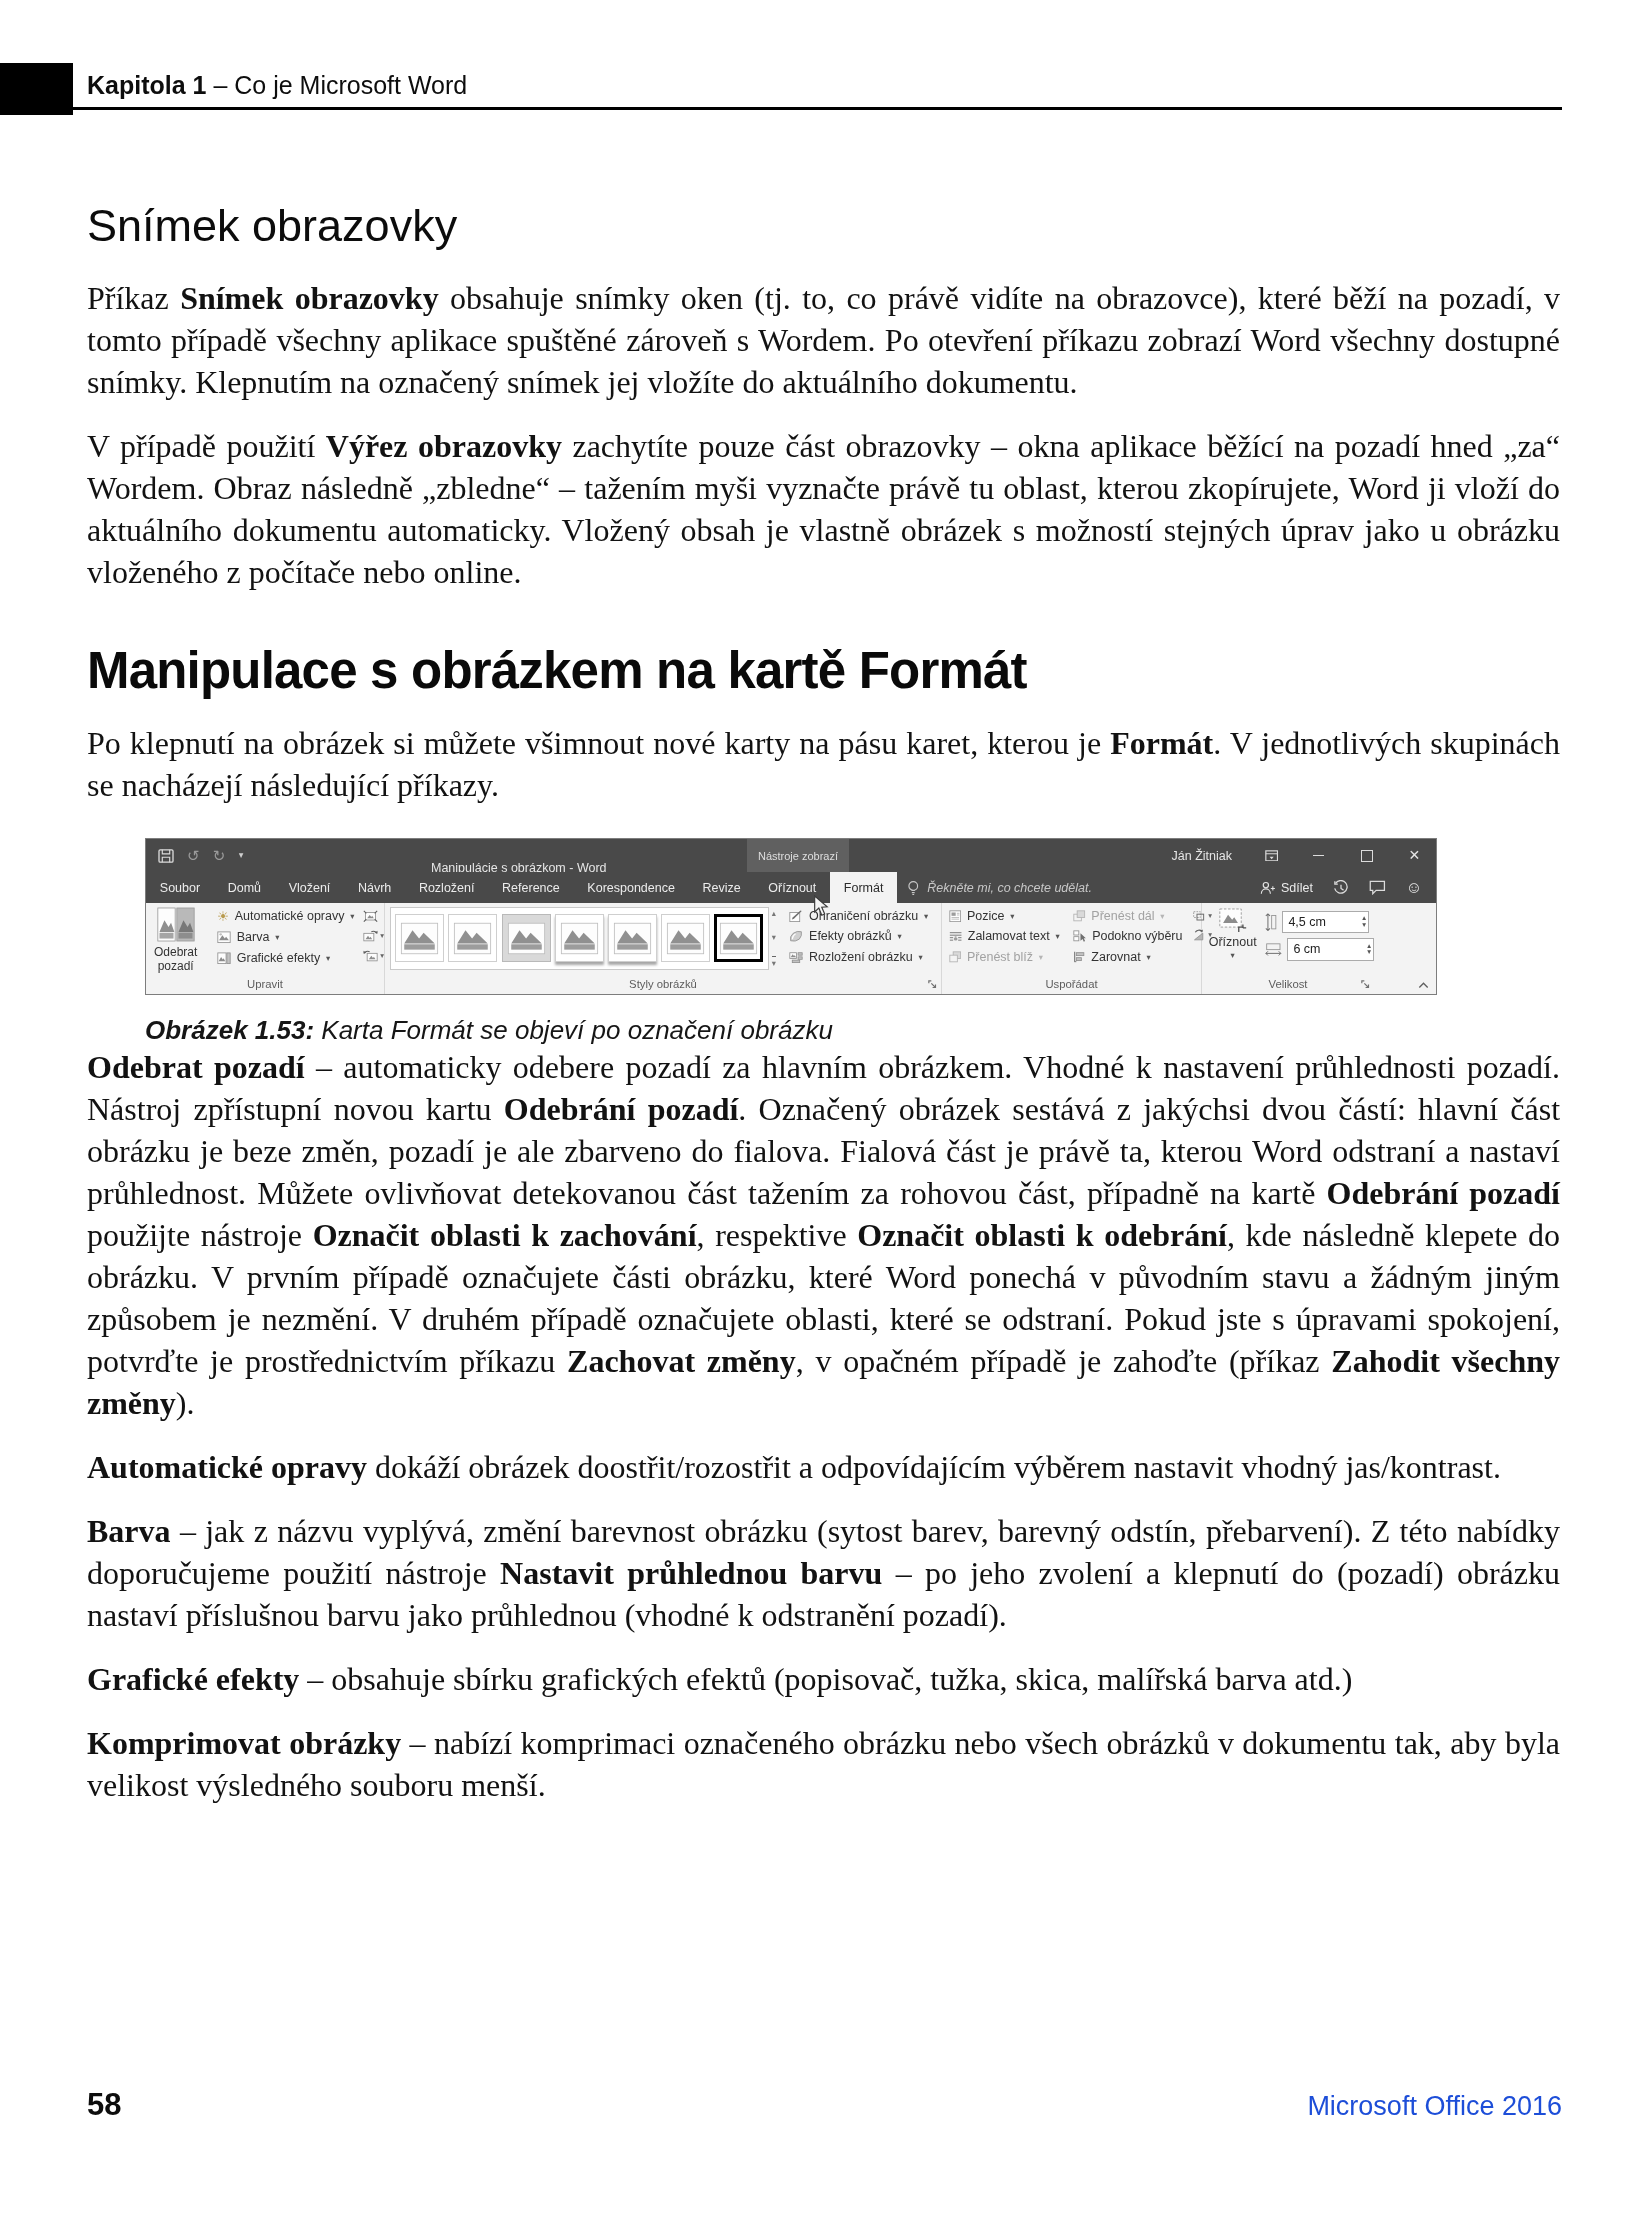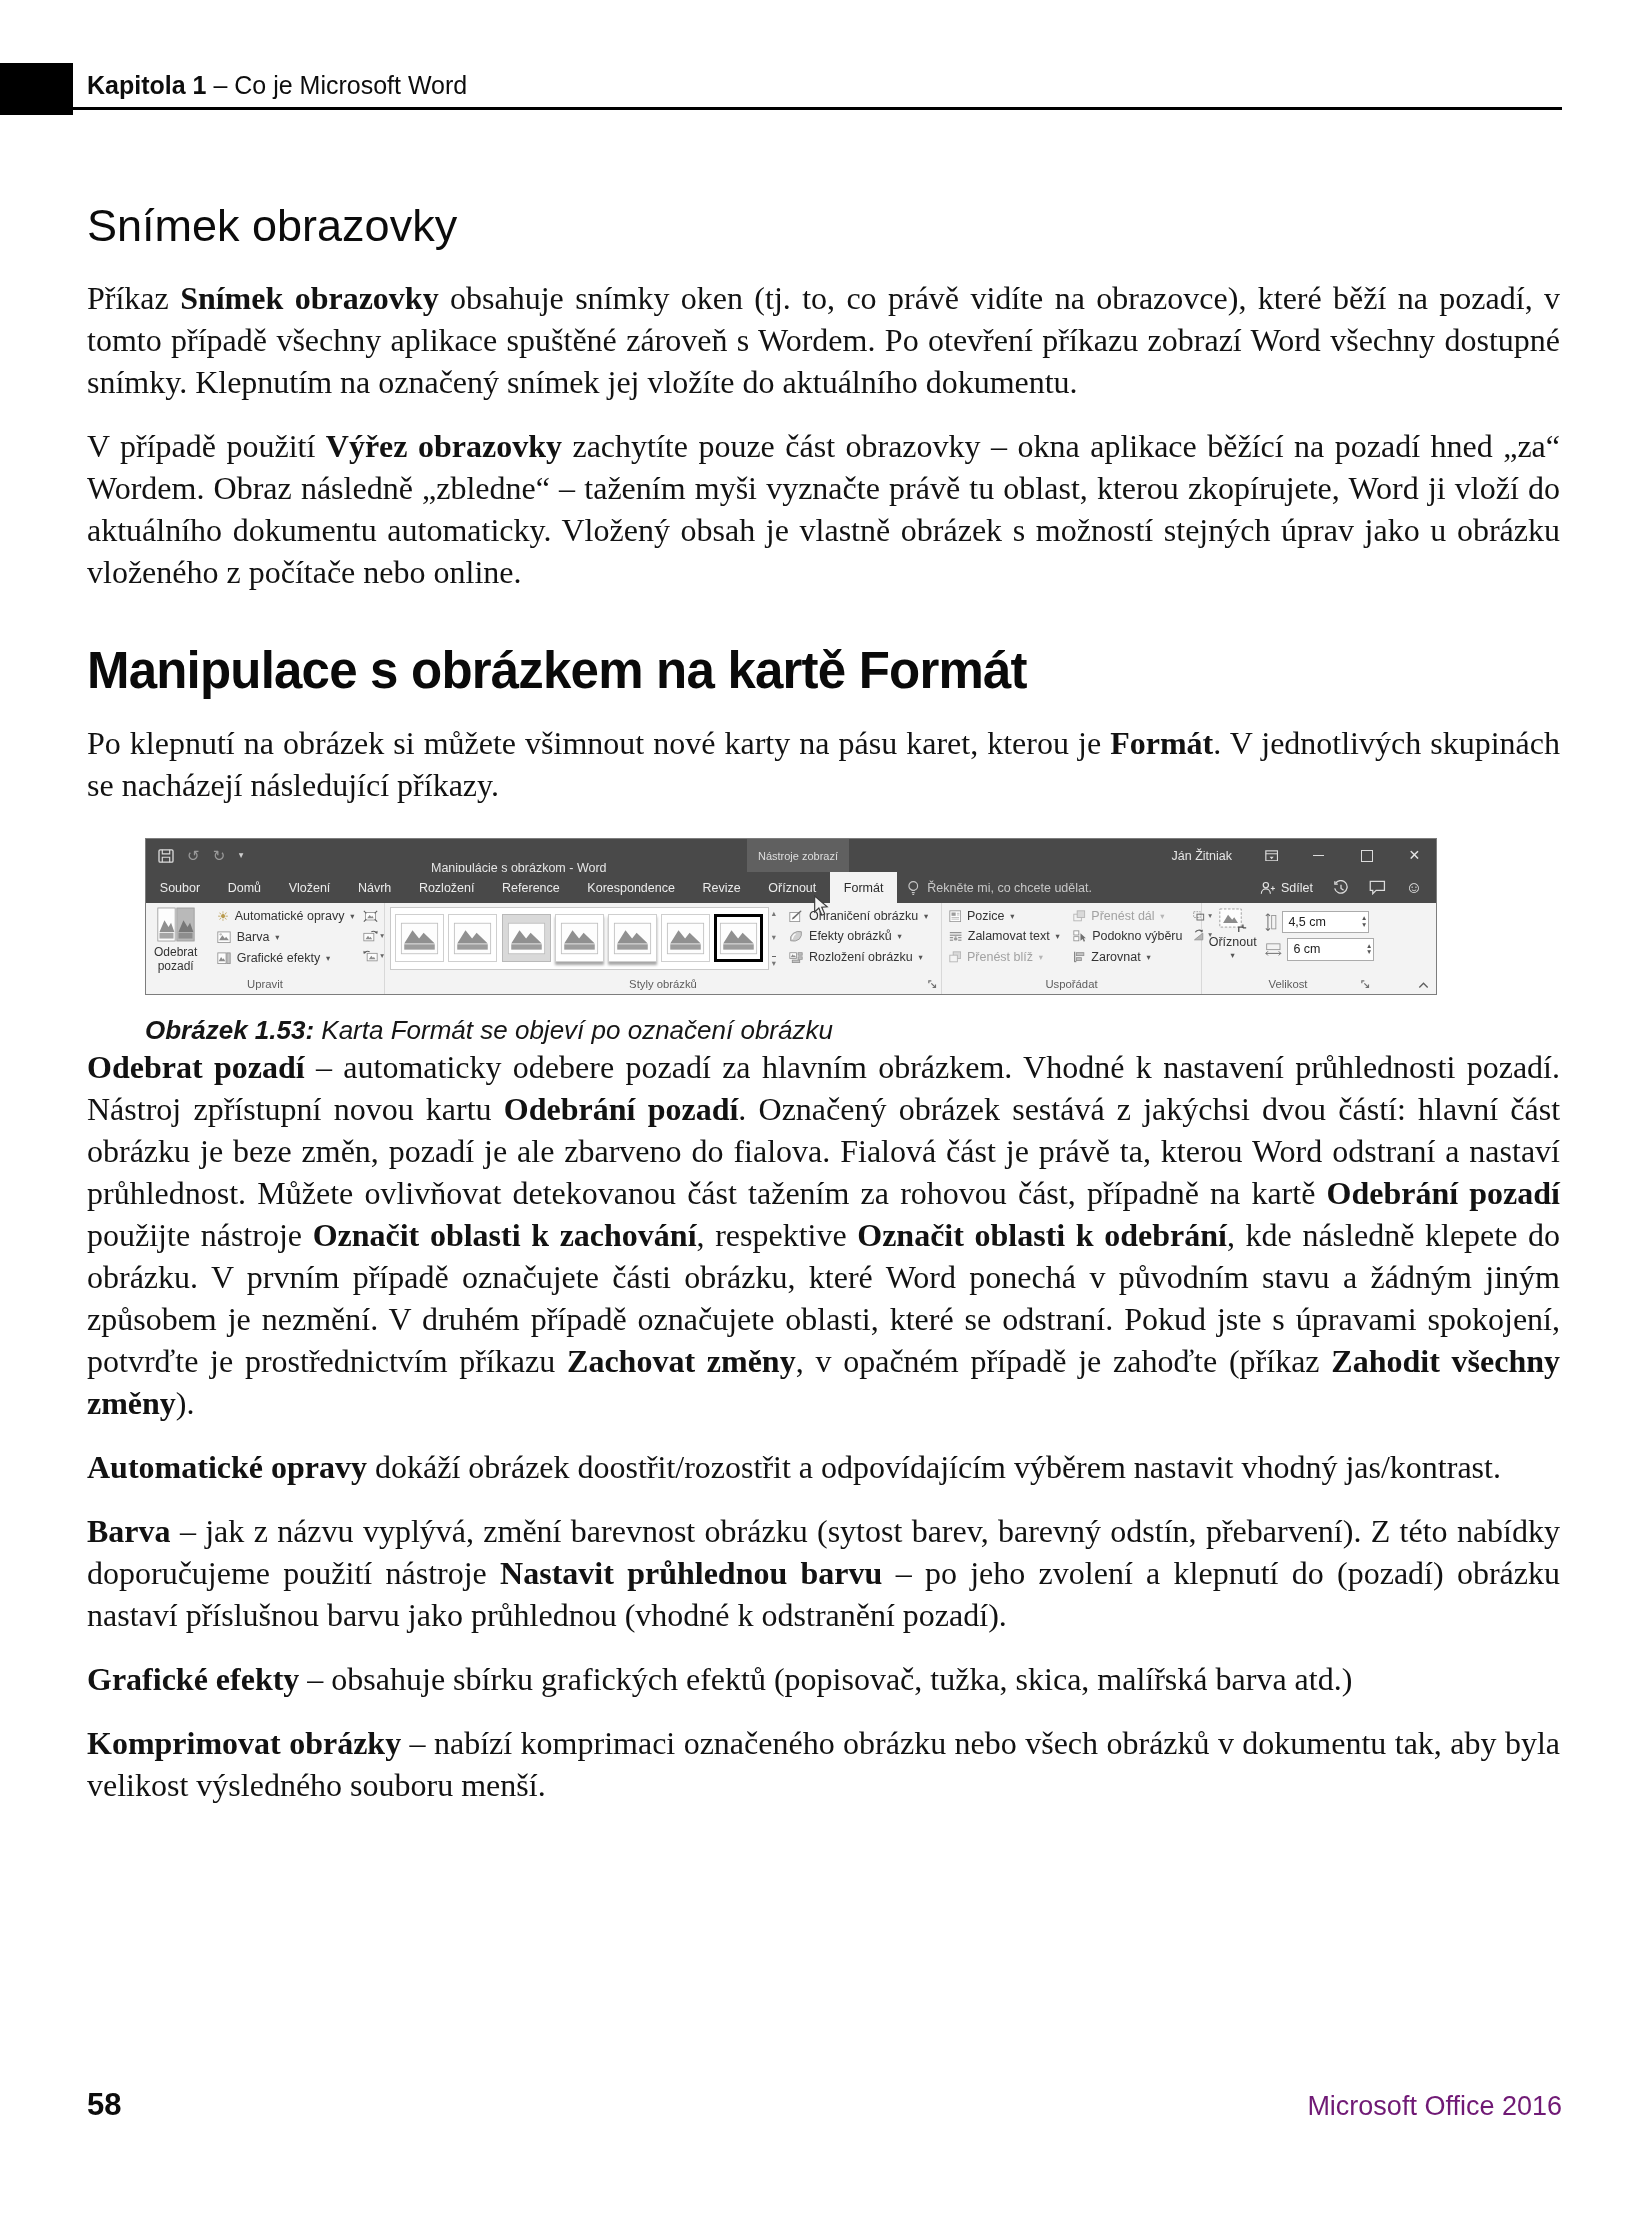--- a/index.html
+++ b/index.html
@@ -34,21 +34,21 @@
   .tb-right{margin-left:auto;display:flex;align-items:center;gap:31px;margin-right:13.3px;}
   .winbtn{display:inline-flex;align-items:center;justify-content:center;width:16.7px;height:16.7px;}
   .restore-box{width:10px;height:10px;border:1.3px solid #dcdcdc;}
   .min-bar{width:11px;height:1.7px;background:#dcdcdc;display:inline-block;}
   .close-x{font-size:18.4px;line-height:1;color:#e6e6e6;}
 
   .tabrow{position:relative;height:31px;background:#494949;display:flex;align-items:stretch;color:#ececec;font-size:12.5px;}
   .tabs{display:flex;align-items:stretch;}
   .rtab{display:flex;align-items:center;padding:0 13.8px;white-space:nowrap;}
   .rtab.active{background:#f3f3f3;color:#2c2c2c;}
-  .tellme{display:flex;align-items:center;gap:7.5px;color:#c7c7c7;padding:0 3.3px 0 10px;white-space:nowrap;}
+  .tellme{display:flex;align-items:center;gap:7.5px;color:#c7c7c7;padding:0 3.3px 0 10px;white-space:nowrap;font-style:italic;}
   .tabrow-right{margin-left:auto;display:flex;align-items:center;gap:20px;margin-right:13.3px;}
   .share-wrap{display:flex;align-items:center;gap:5.8px;color:#ececec;}
   .smiley{font-size:16.7px;color:#e8e8e8;}
   .cursor-arrow{position:absolute;left:667px;top:22.5px;z-index:5;}
 
   .rbody{position:relative;height:91px;background:#f3f3f3;display:flex;color:#3a3a3a;font-size:12.5px;}
   .grp{position:relative;display:flex;flex-direction:column;border-right:0.8px solid #d8d8d8;box-sizing:border-box;}
   .grp-main{flex:1;display:flex;align-items:flex-start;}
   .grp-label{height:21px;display:flex;align-items:center;justify-content:center;color:#5d5d5d;font-size:11.3px;}
   .launcher{position:absolute;right:3.3px;bottom:4.2px;}
@@ -75,21 +75,21 @@
   .spin{display:flex;align-items:center;border:0.8px solid #ababab;background:#fff;width:87px;height:22.5px;padding:0 1.7px 0 5.8px;box-sizing:border-box;color:#222;}
   .spin .val{flex:1;font-size:12.5px;}
   .updown{display:flex;flex-direction:column;line-height:6.7px;font-size:7.5px;color:#555;}
   .sizerow{display:flex;align-items:center;gap:5px;margin-bottom:5px;}
   .cropcol{display:flex;flex-direction:column;align-items:center;padding:5px 8.3px 0 6.7px;gap:1.7px;color:#333;}
   .collapse-chevron{position:absolute;right:7.5px;bottom:5px;color:#555;}
 
   
   .pagefoot{position:absolute;left:87px;right:83px;top:2087px;display:flex;justify-content:space-between;align-items:baseline;font-family:"Liberation Sans",sans-serif;}
   .pageno{font-size:31px;font-weight:700;color:#0d0d0d;}
-  .booktitle{font-size:27px;color:#701a75;}
+  .booktitle{font-size:27px;color:#1d4ed8;}
 
   svg{display:block;}
 </style>
 </head>
 <body>
 
 <div class="page">
 
   <div class="pagehead">
     <div class="headblock"></div>

